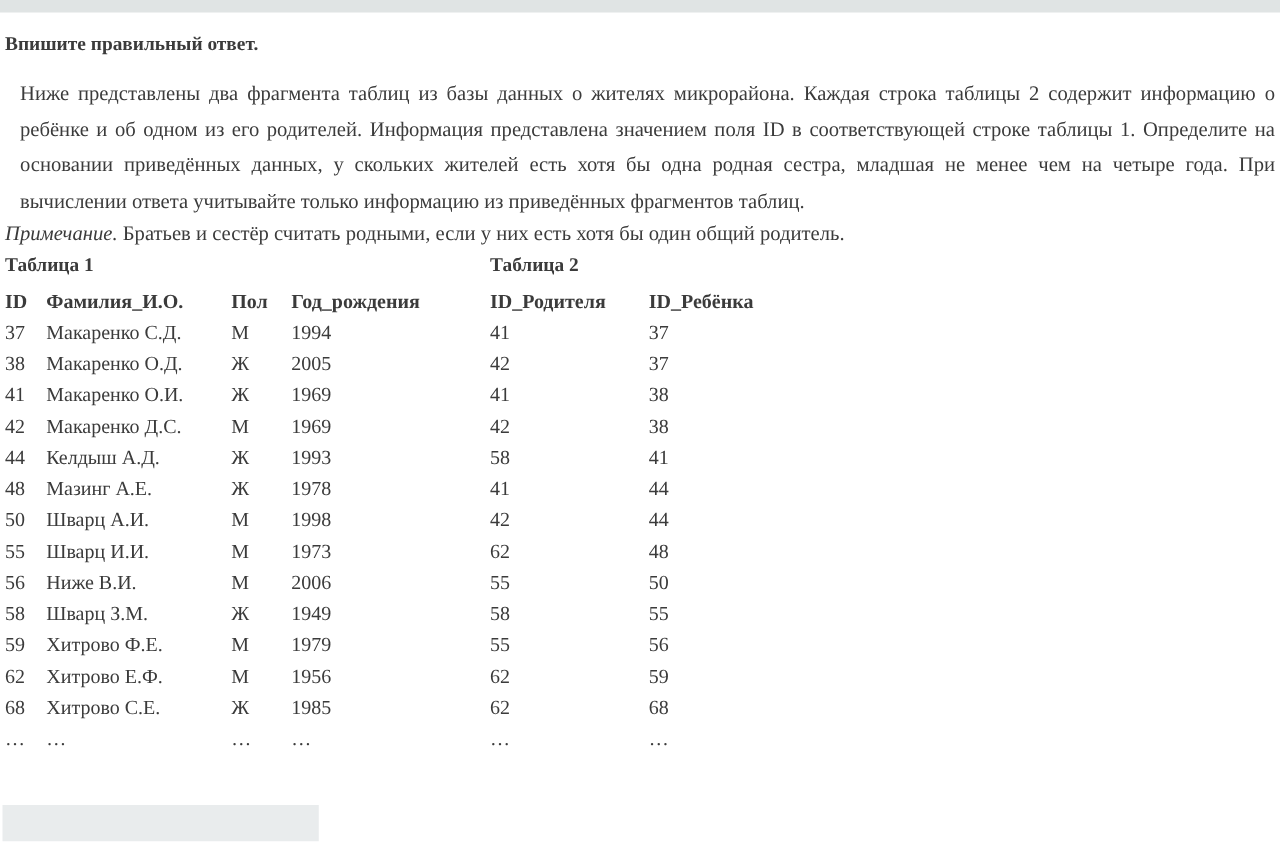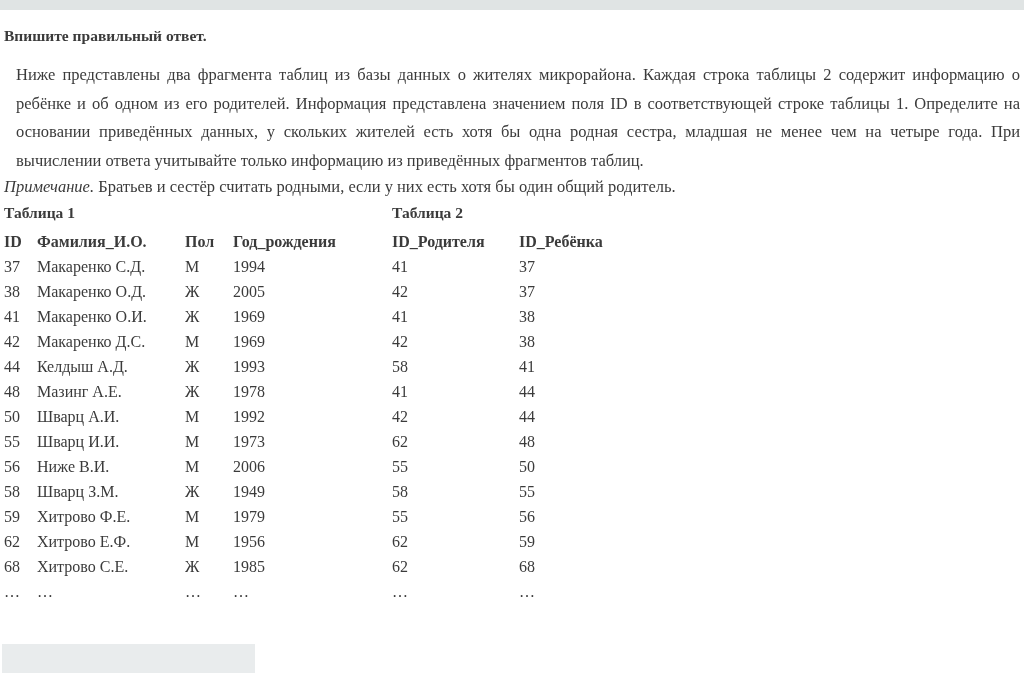--- a/index.html
+++ b/index.html
@@ -156,21 +156,21 @@
             <tr>
               <td>48</td>
               <td>Мазинг А.Е.</td>
               <td>Ж</td>
               <td>1978</td>
             </tr>
             <tr>
               <td>50</td>
               <td>Шварц А.И.</td>
               <td>М</td>
-              <td>1992</td>
+              <td>1998</td>
             </tr>
             <tr>
               <td>55</td>
               <td>Шварц И.И.</td>
               <td>М</td>
               <td>1973</td>
             </tr>
             <tr>
               <td>56</td>
               <td>Ниже В.И.</td>

